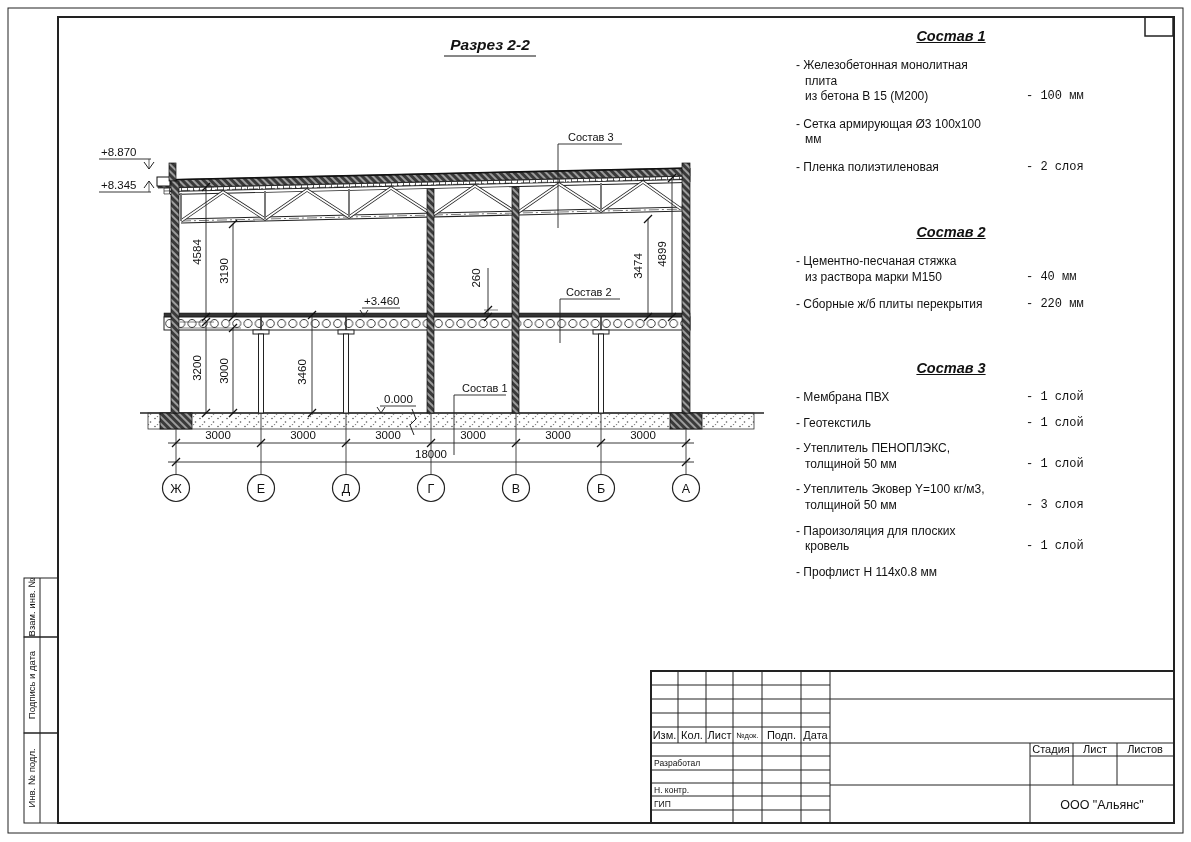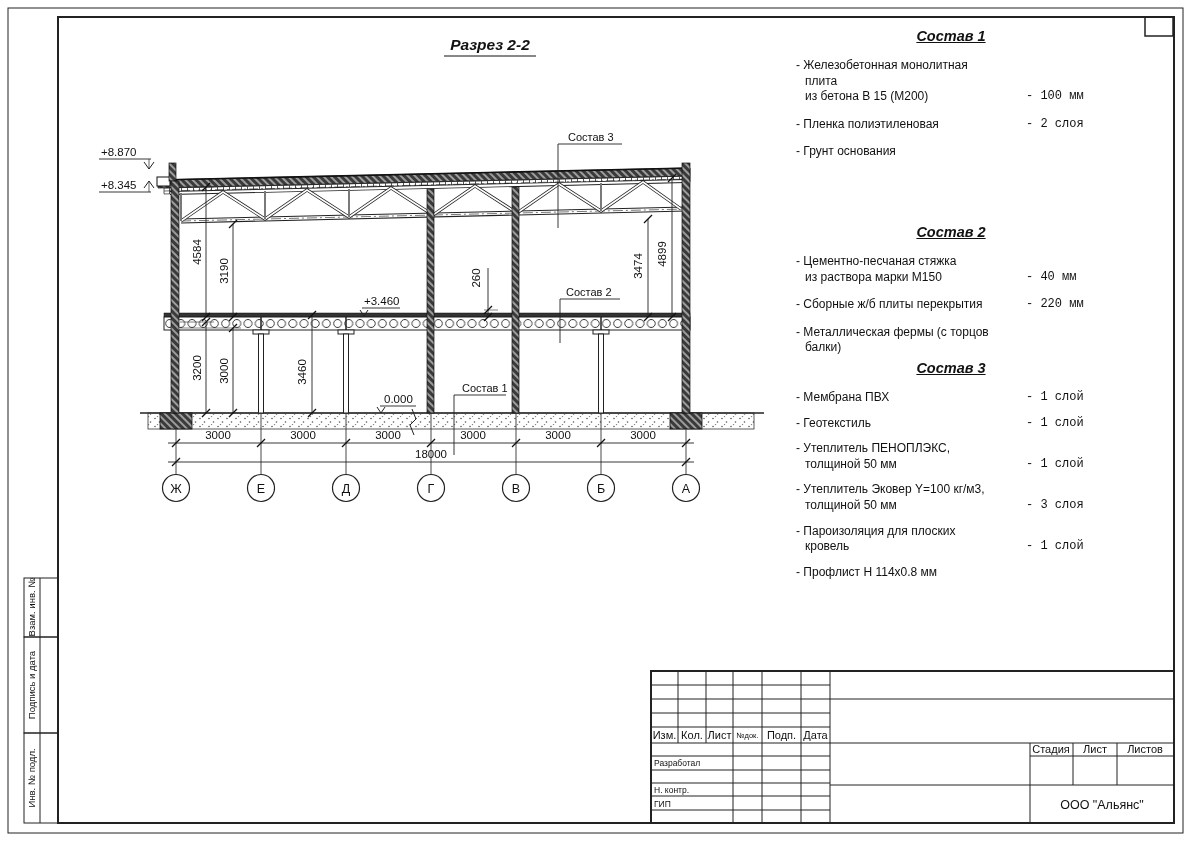--- a/index.html
+++ b/index.html
@@ -327,42 +327,41 @@
 </svg>
 
   <div class="panel p1" style="top:28px">
     <h3><span>Состав 1</span></h3>
     <div class="item">
         <div class="nm">- Железобетонная  монолитная плита
 из бетона В 15 (М200)</div>
         <div class="val">- 100 мм</div>
       </div>
     <div class="item">
+        <div class="nm">- Сетка армирующая Ø3 100х100 мм</div>
+        <div class="val"></div>
+      </div>
+    <div class="item">
         <div class="nm">- Пленка полиэтиленовая</div>
         <div class="val">- 2 слоя</div>
-      </div>
-    <div class="item">
-        <div class="nm">- Грунт основания</div>
-        <div class="val"></div>
       </div>
   </div>
 
   <div class="panel p2" style="top:224px">
     <h3><span>Состав 2</span></h3>
     <div class="item">
         <div class="nm">- Цементно-песчаная стяжка
 из раствора марки М150</div>
         <div class="val">- 40 мм</div>
       </div>
     <div class="item">
         <div class="nm">- Сборные ж/б плиты перекрытия</div>
         <div class="val">- 220 мм</div>
       </div>
     <div class="item">
-        <div class="nm">- Металлическая фермы (с торцов балки)</div>
         <div class="val"></div>
       </div>
   </div>
 
   <div class="panel p3" style="top:360px">
     <h3><span>Состав 3</span></h3>
     <div class="item">
         <div class="nm">- Мембрана ПВХ</div>
         <div class="val">- 1 слой</div>
       </div>

